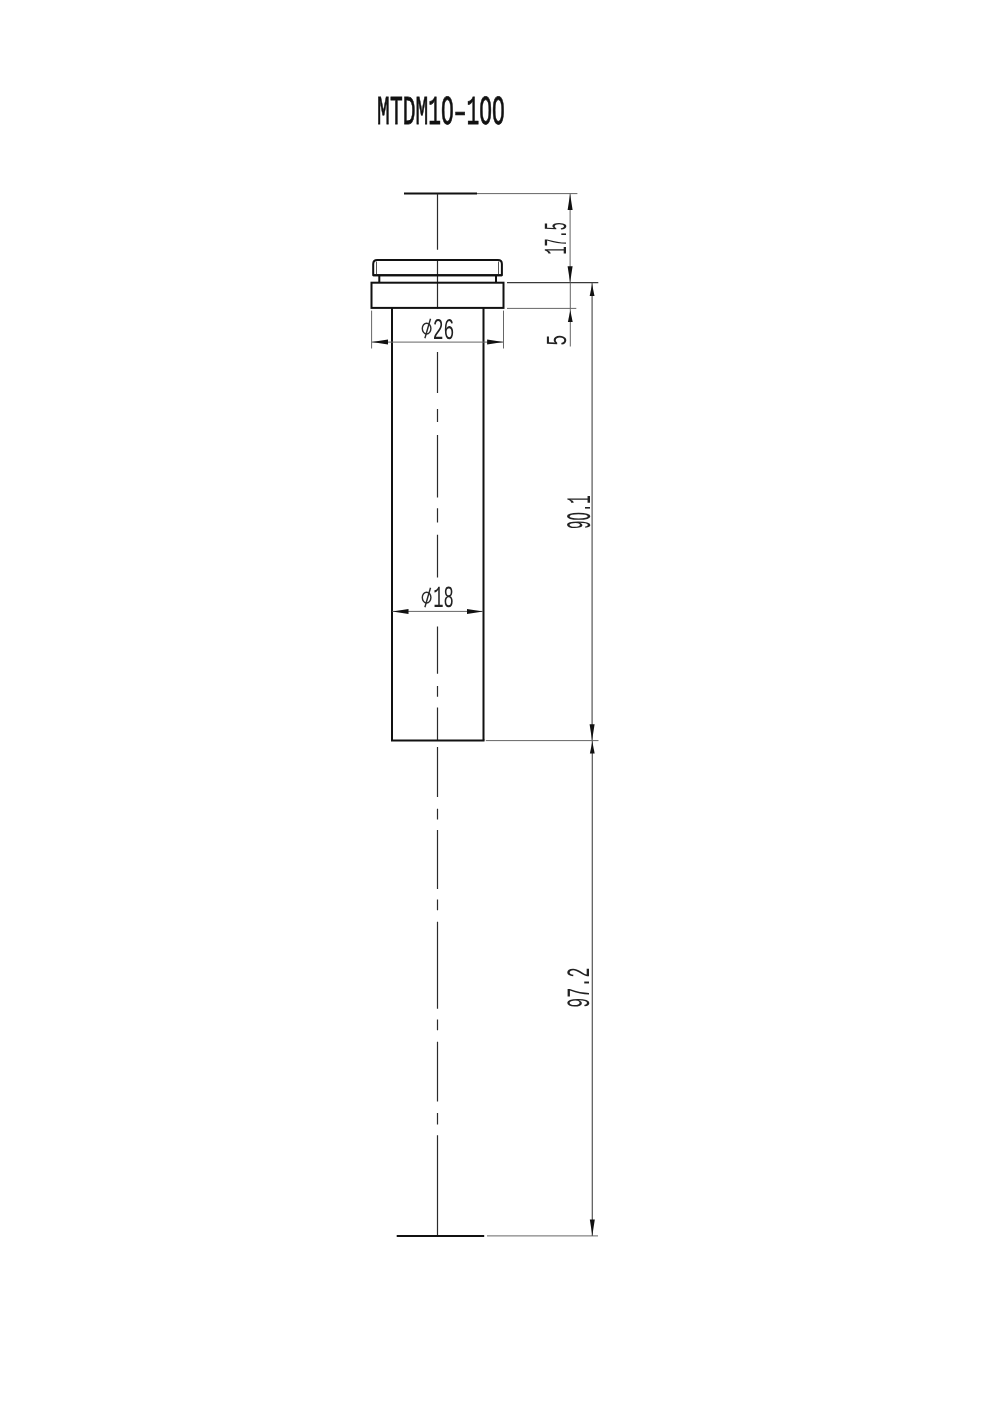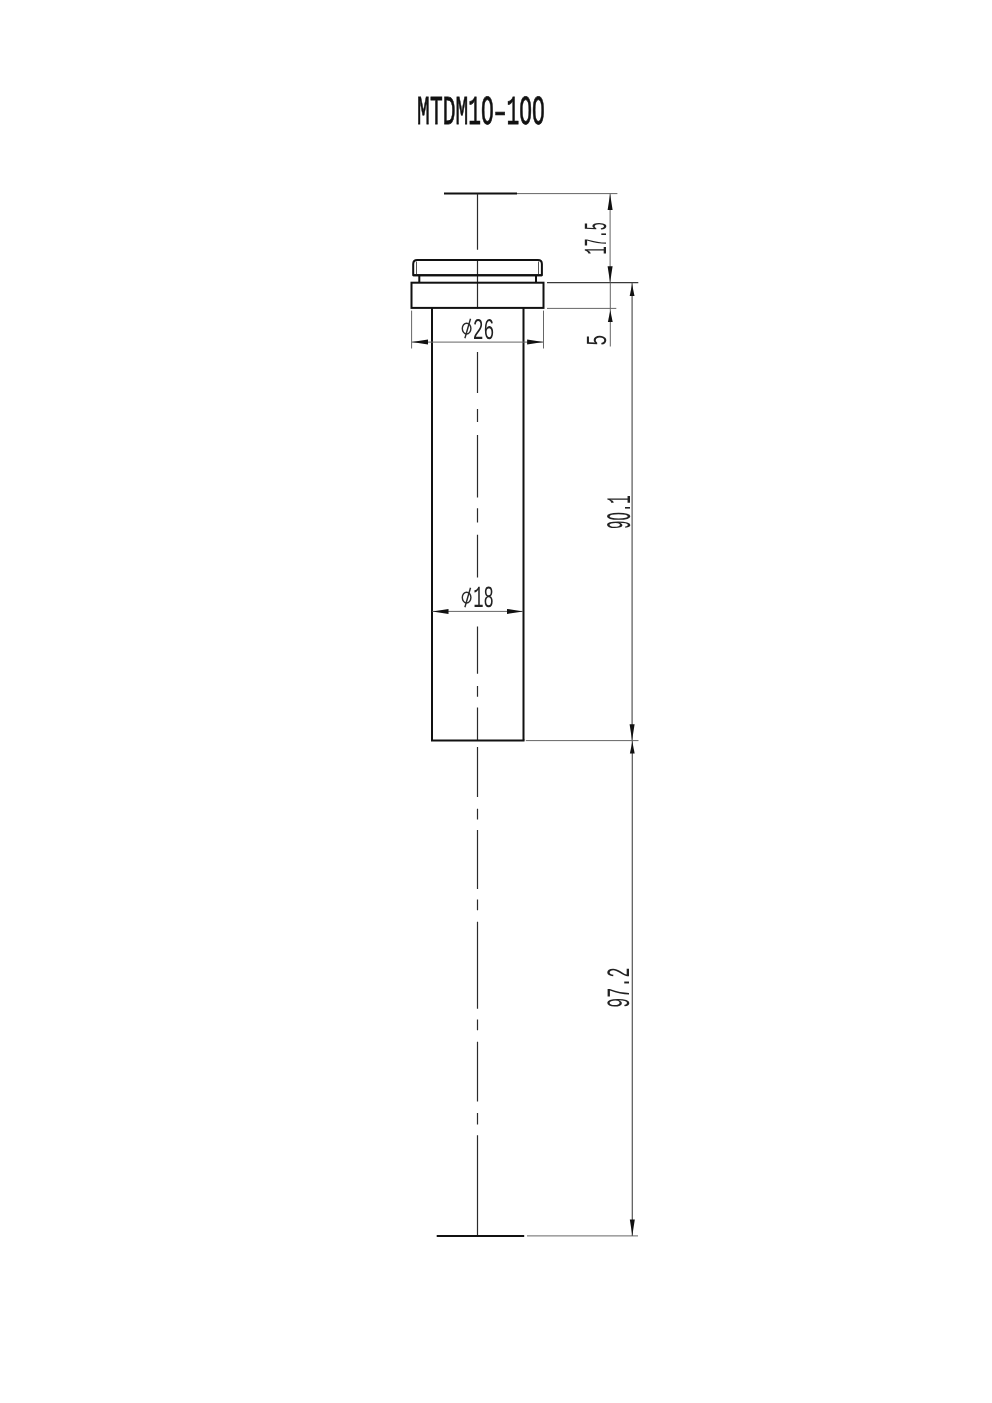--- a/index.html
+++ b/index.html
@@ -1,16 +1,16 @@
 <!DOCTYPE html>
 <html><head>
 <meta charset="utf-8">
 <style>
   html,body{margin:0;padding:0;background:#ffffff;}
-  .wrap{filter:grayscale(1);margin-left:40px;}
+  .wrap{filter:grayscale(1);}
   svg{display:block;}
   text{font-family:"Liberation Sans", sans-serif; text-rendering:geometricPrecision; fill-opacity:0.999;}
   .ttl{font-family:"Liberation Mono", monospace;}
   .dim{font-family:"Liberation Mono", monospace;}
 </style>
 </head>
 <body>
 <div class="wrap">
     <svg width="992" height="1403" viewBox="0 0 992 1403">
   <rect x="0" y="0" width="992" height="1403" fill="#ffffff"></rect>

